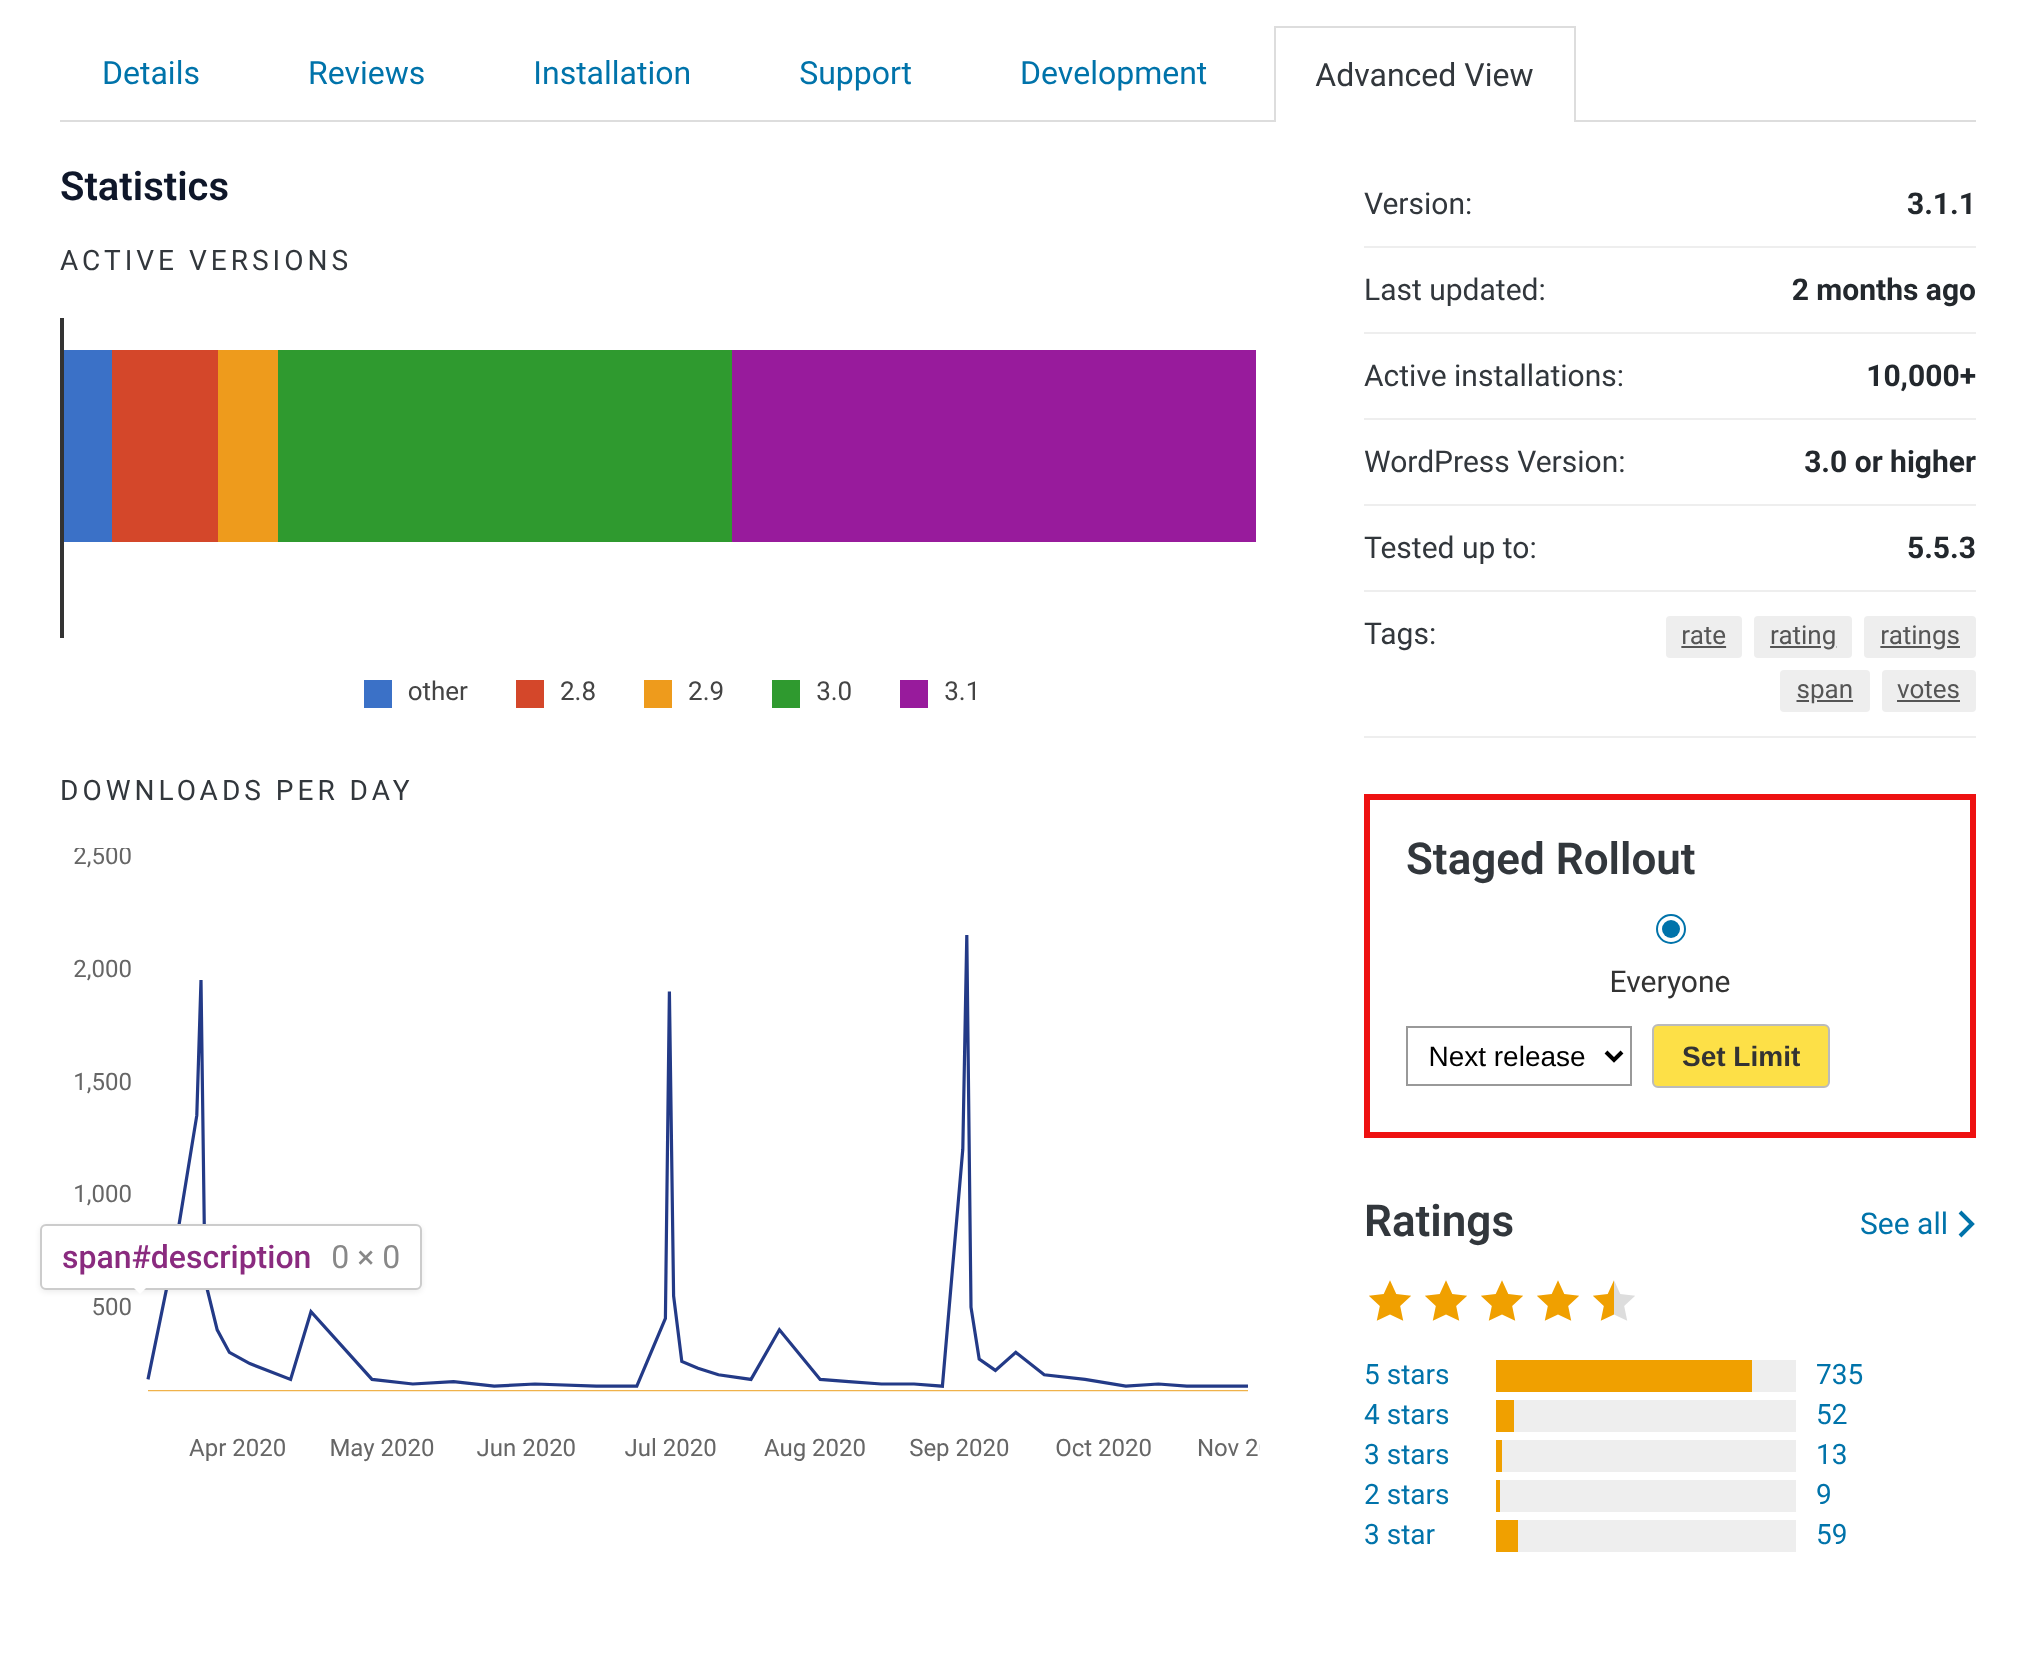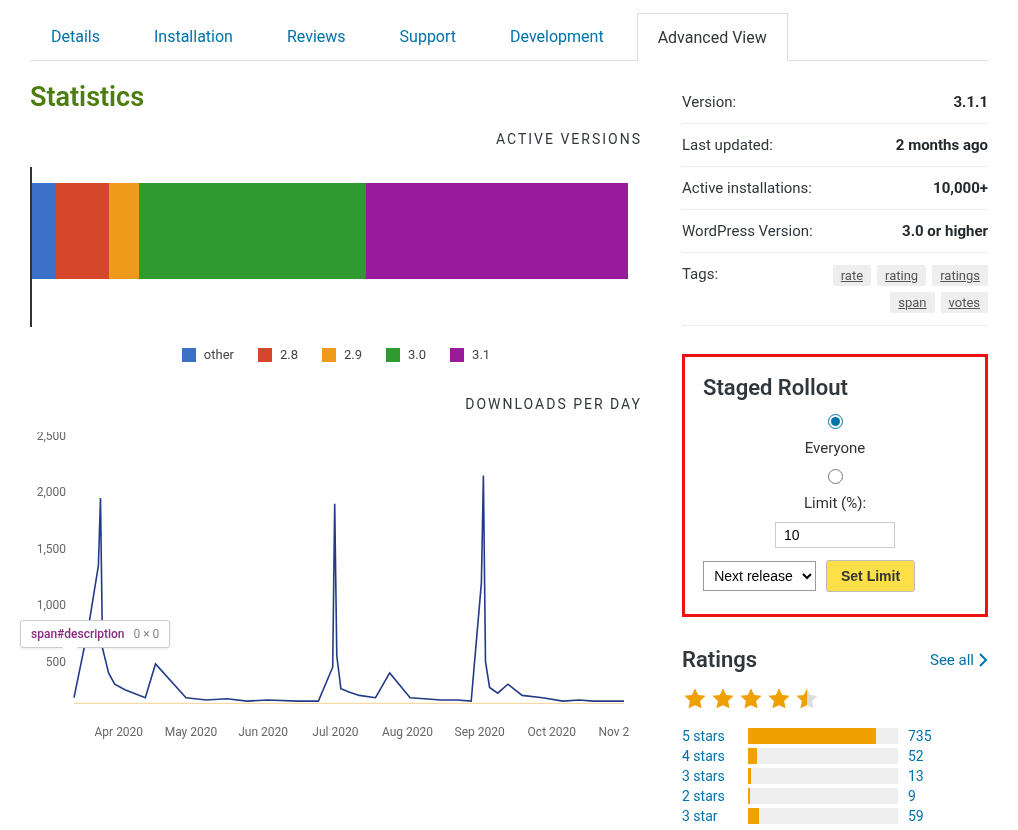--- a/index.html
+++ b/index.html
@@ -33,32 +33,31 @@
   }
   
   .content {
     display: flex;
     gap: 40px;
     margin-top: 20px;
   }
   .left { flex: 0 0 612px; }
   .right { flex: 1; }
   h1.stats {
-    font-size: 27px;
+    font-size: 20px;
     font-weight: 600;
-    color: #4d7c0f;
+    color: #0f172a;
     margin-bottom: 18px;
   }
   .section-label {
     font-size: 14px;
     letter-spacing: 2px;
     color: #32373c;
     font-weight: 400;
     margin-bottom: 20px;
-    text-align: right;
   }
   
   .versions-chart {
     width: 600px;
     height: 160px;
     position: relative;
     border-left: 2px solid #333;
   }
   .versions-bar {
     position: absolute;
@@ -90,21 +89,21 @@
   .downloads-chart svg { width: 100%; height: 100%; }
   .dc-axis { font-size: 12px; fill: #666; }
   .tooltip-box {
     position: absolute;
     left: -10px;
     top: 188px;
     background: #fff;
     border: 1px solid #ccc;
     border-radius: 3px;
     padding: 6px 10px;
-    font-size: 12px;
+    font-size: 16px;
     box-shadow: 0 1px 3px rgba(0,0,0,0.08);
     white-space: nowrap;
   }
   .tooltip-box .sel { color: #8a2b7f; font-weight: 500; }
   .tooltip-box .dim { color: #888; margin-left: 6px; }
   .tooltip-arrow {
     position: absolute;
     left: 32px;
     top: 215px;
     width: 0; height: 0;
@@ -197,22 +196,22 @@
   .rating-line .rbar { flex: 0 0 150px; height: 16px; background: #eee; position: relative; }
   .rating-line .rfill { position: absolute; top: 0; left: 0; bottom: 0; background: #f0a000; }
   .rating-line .rcount { width: 34px; text-align: left; color: #0073aa; cursor: pointer; }
   input[type=radio] { width: 15px; height: 15px; accent-color: #0073aa; }
 </style>
 </head>
 <body>
 
 <div class="tabs">
   <div class="tab">Details</div>
+  <div class="tab">Reviews</div>
   <div class="tab">Installation</div>
-  <div class="tab">Reviews</div>
   <div class="tab">Support</div>
   <div class="tab">Development</div>
   <div class="tab active">Advanced View</div>
 </div>
 
 <div class="content">
   <div class="left">
     <h1 class="stats">Statistics</h1>
 
     <div class="section-label">ACTIVE VERSIONS</div>
@@ -287,41 +286,40 @@
       <span class="meta-value">2 months ago</span>
     </div>
     <div class="meta-row">
       <span class="meta-label">Active installations:</span>
       <span class="meta-value">10,000+</span>
     </div>
     <div class="meta-row">
       <span class="meta-label">WordPress Version:</span>
       <span class="meta-value">3.0 or higher</span>
     </div>
+    <div class="meta-row">
+      <span class="meta-label">Tested up to:</span>
+      <span class="meta-value">5.5.3</span>
+    </div>
     <div class="meta-row tags-row">
       <span class="meta-label">Tags:</span>
       <span class="tags-wrap" id="tags-wrap">
           <span class="tag">rate</span>
           <span class="tag">rating</span>
           <span class="tag">ratings</span>
           <span class="tag">span</span>
           <span class="tag">votes</span>
         </span>
     </div>
 
     <div class="rollout">
       <h2>Staged Rollout</h2>
       <label class="radio-row">
         <input type="radio" name="rollout" checked="" style="">
         <span>Everyone</span>
-      </label>
-      <label class="radio-row">
-        <input type="radio" name="rollout" style="">
-        <span>Limit (%):</span>
-        <input type="text" value="10" style="">
       </label>
       <div class="rollout-actions">
         <select>
           <option>Next release</option>
         </select>
         <button>Set Limit</button>
       </div>
     </div>
 
     <div class="ratings">

